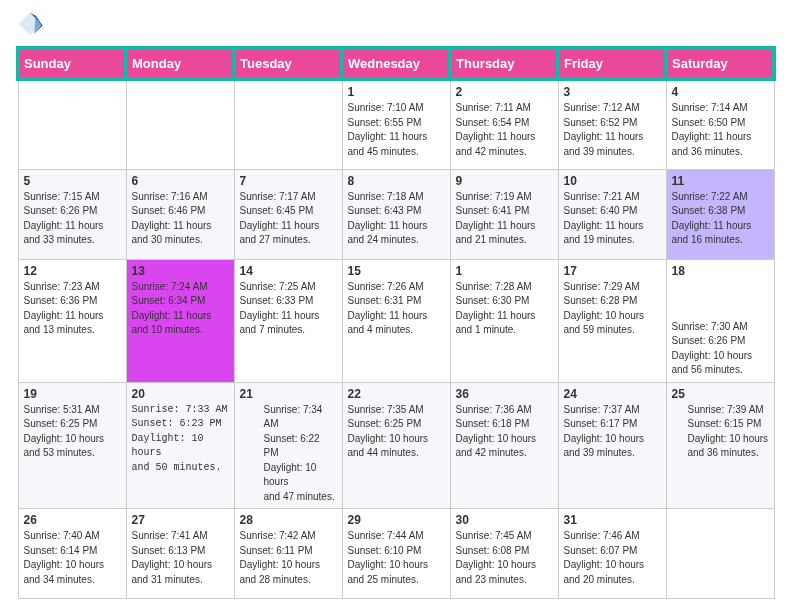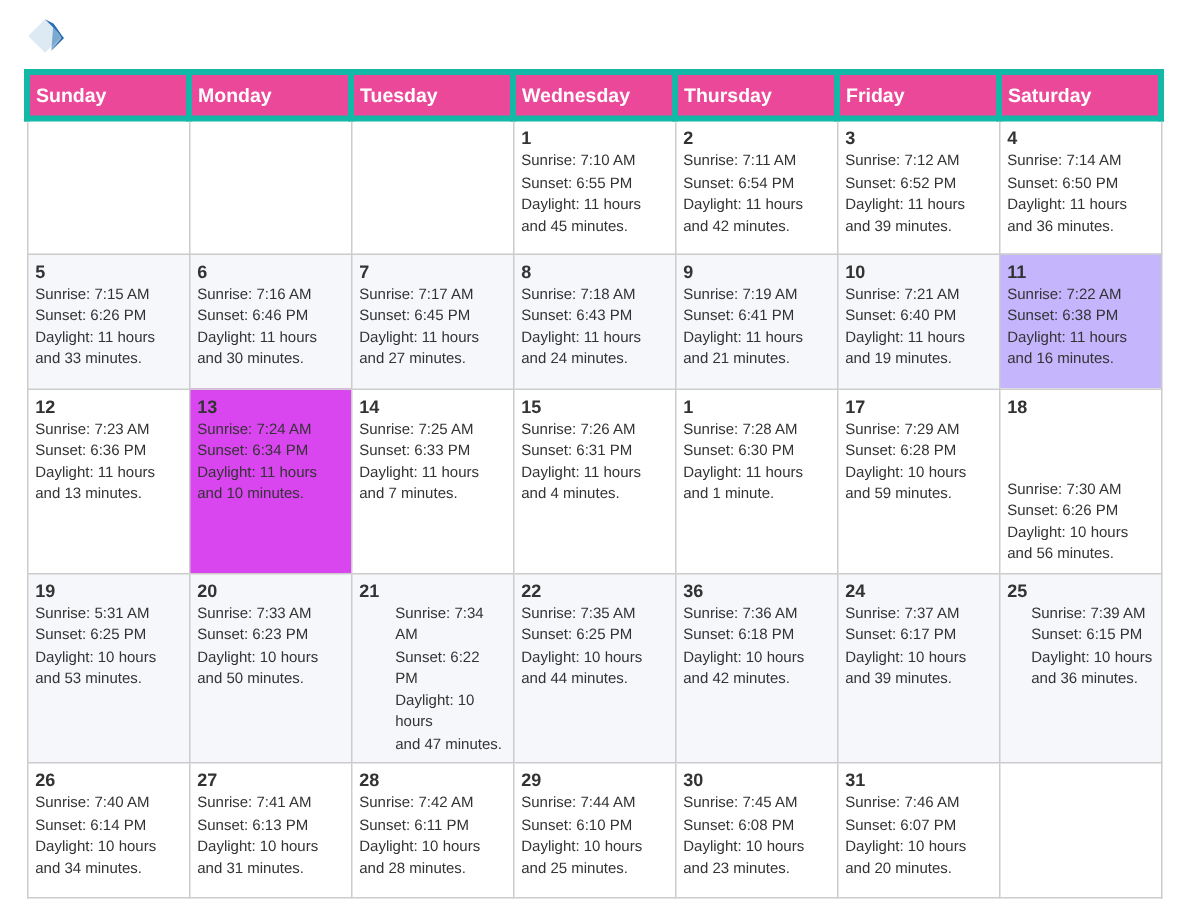--- a/index.html
+++ b/index.html
@@ -278,21 +278,21 @@
         <tr>
           <td style="background: rgb(245, 247, 250);">
             <span class="day-num">19</span>
             <div class="day-info" style="white-space: pre-line;">Sunrise: 5:31 AM
 Sunset: 6:25 PM
 Daylight: 10 hours
 and 53 minutes.</div>
           </td>
           <td style="background: rgb(245, 247, 250);">
             <span class="day-num">20</span>
-            <div class="day-info" style="white-space: pre-line;">Sunrise: 7:33 AM
+            <div class="day-info" style="white-space: pre-line; font-family: Liberation Mono, monospace;">Sunrise: 7:33 AM
 Sunset: 6:23 PM
 Daylight: 10 hours
 and 50 minutes.</div>
           </td>
           <td style="background: rgb(245, 247, 250);">
             <span class="day-num">21</span>
             <div class="day-info" style="white-space: pre-line; margin-left: 24px;">Sunrise: 7:34 AM
 Sunset: 6:22 PM
 Daylight: 10 hours
 and 47 minutes.</div>

